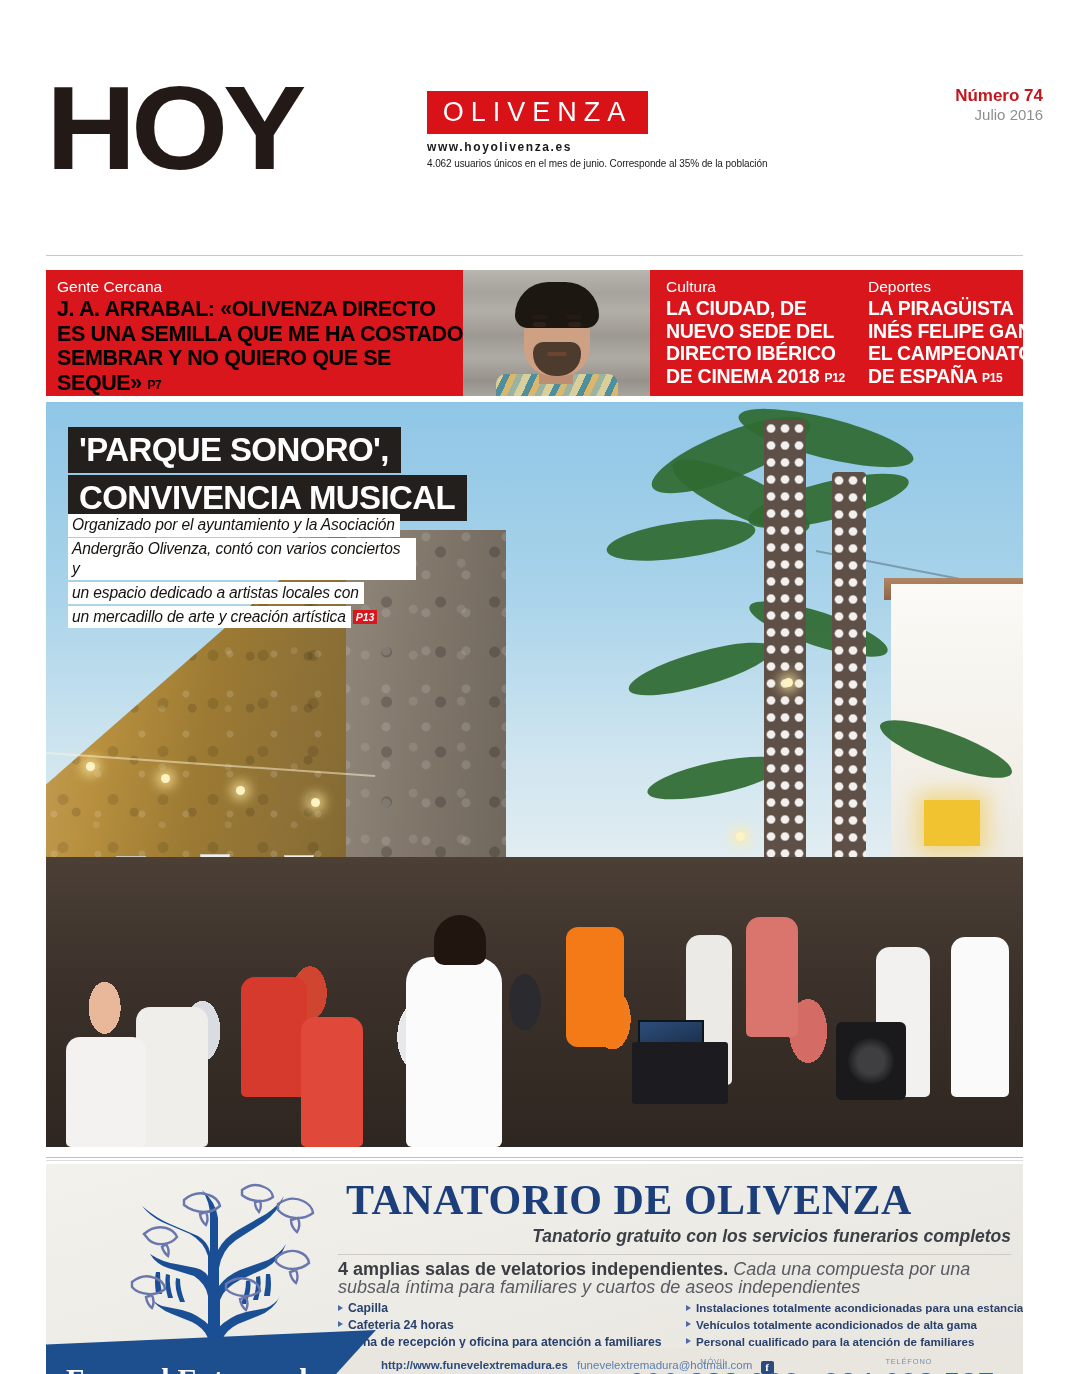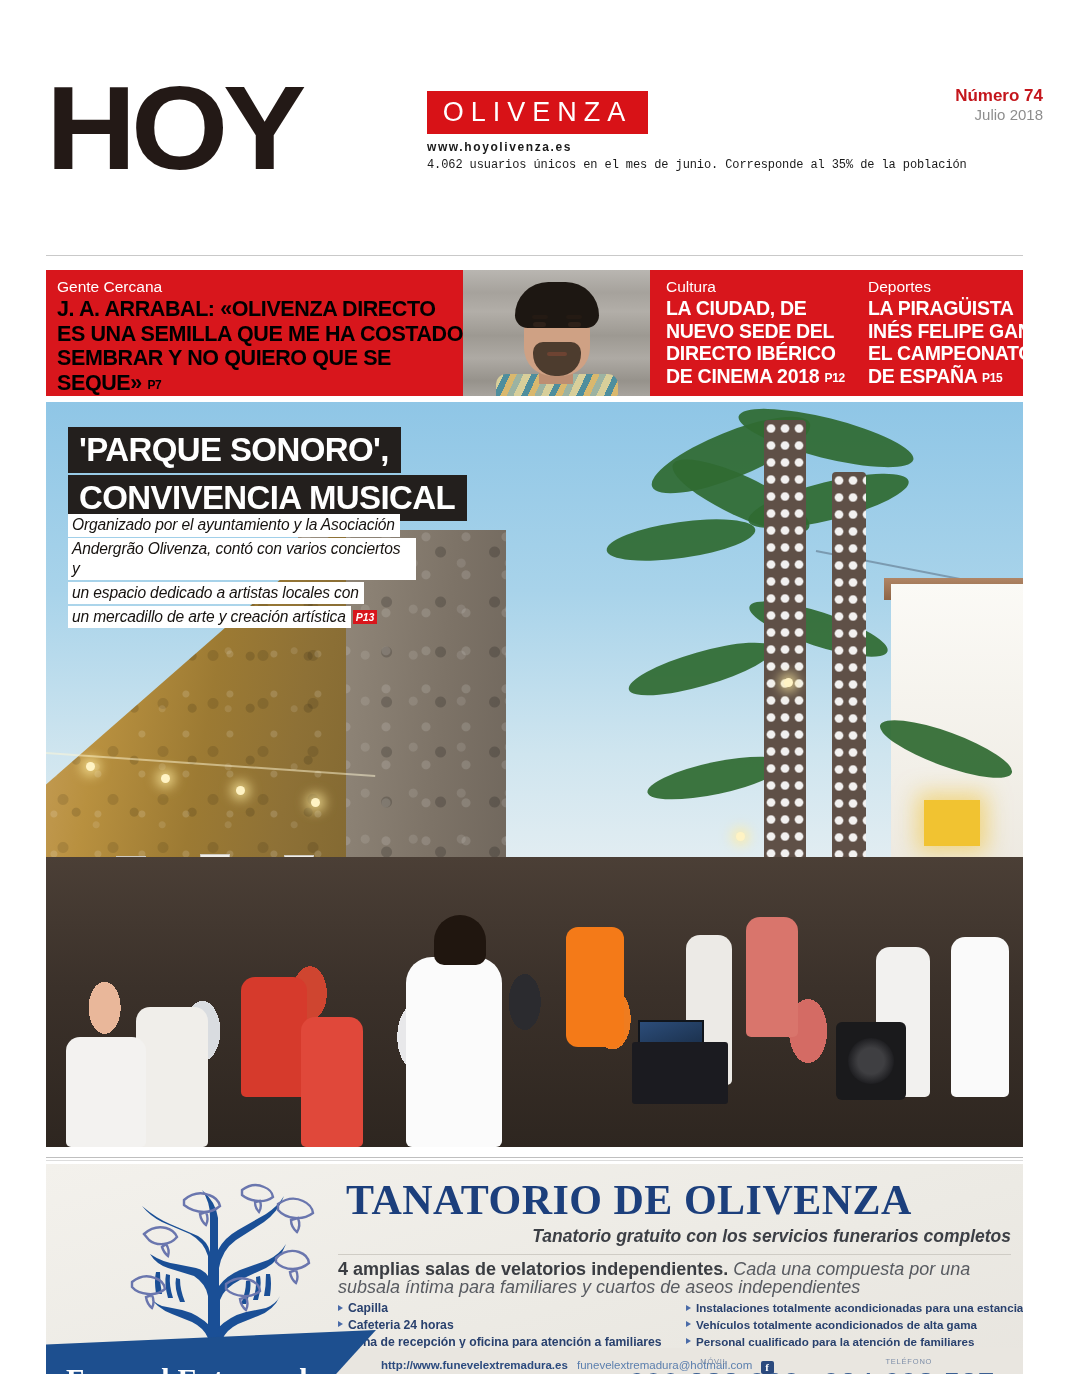--- a/index.html
+++ b/index.html
@@ -28,21 +28,21 @@
     display:block; color:#fff; font-size:27px; font-weight:400;
     letter-spacing:7px; text-align:center; line-height:43px;
     font-family:"Liberation Sans", sans-serif;
   }
   .site-url {
     position:absolute; left:427px; top:104px;
     font-size:12px; font-weight:bold; color:#1a1a1a; letter-spacing:1.6px;
   }
   .site-stats {
     position:absolute; left:427px; top:122px;
-    font-size:12px; color:#1a1a1a; letter-spacing:-0.1px;font-family:Liberation Mono, monospace;
+    font-size:10px; color:#1a1a1a; letter-spacing:-0.1px;
   }
   .issue-num {
     position:absolute; right:26px; top:50px;
     font-size:17px; font-weight:bold; color:#c4161c; text-align:right;
   }
   .issue-date {
     position:absolute; right:26px; top:70px;
     font-size:15px; color:#8e8e8e; text-align:right;
   }
   .rule-top {
@@ -374,21 +374,21 @@
     <div class="hoy-logo">HOY</div>
 
     <div class="olivenza-box">
       <span>OLIVENZA</span>
     </div>
 
     <div class="site-url">www.hoyolivenza.es</div>
     <div class="site-stats">4.062 usuarios únicos en el mes de junio. Corresponde al 35% de la población</div>
 
     <div class="issue-num">Número 74</div>
-    <div class="issue-date">Julio 2018</div>
+    <div class="issue-date">Julio 2016</div>
   </div>
   <div class="rule-top"></div>
 
   <div class="teaser-band">
 
     <div class="teaser-main">
       <div class="kicker">Gente Cercana</div>
       <div class="head">
         <span>J. A. ARRABAL: «OLIVENZA DIRECTO</span><br>
         <span>ES UNA SEMILLA QUE ME HA COSTADO</span><br>

